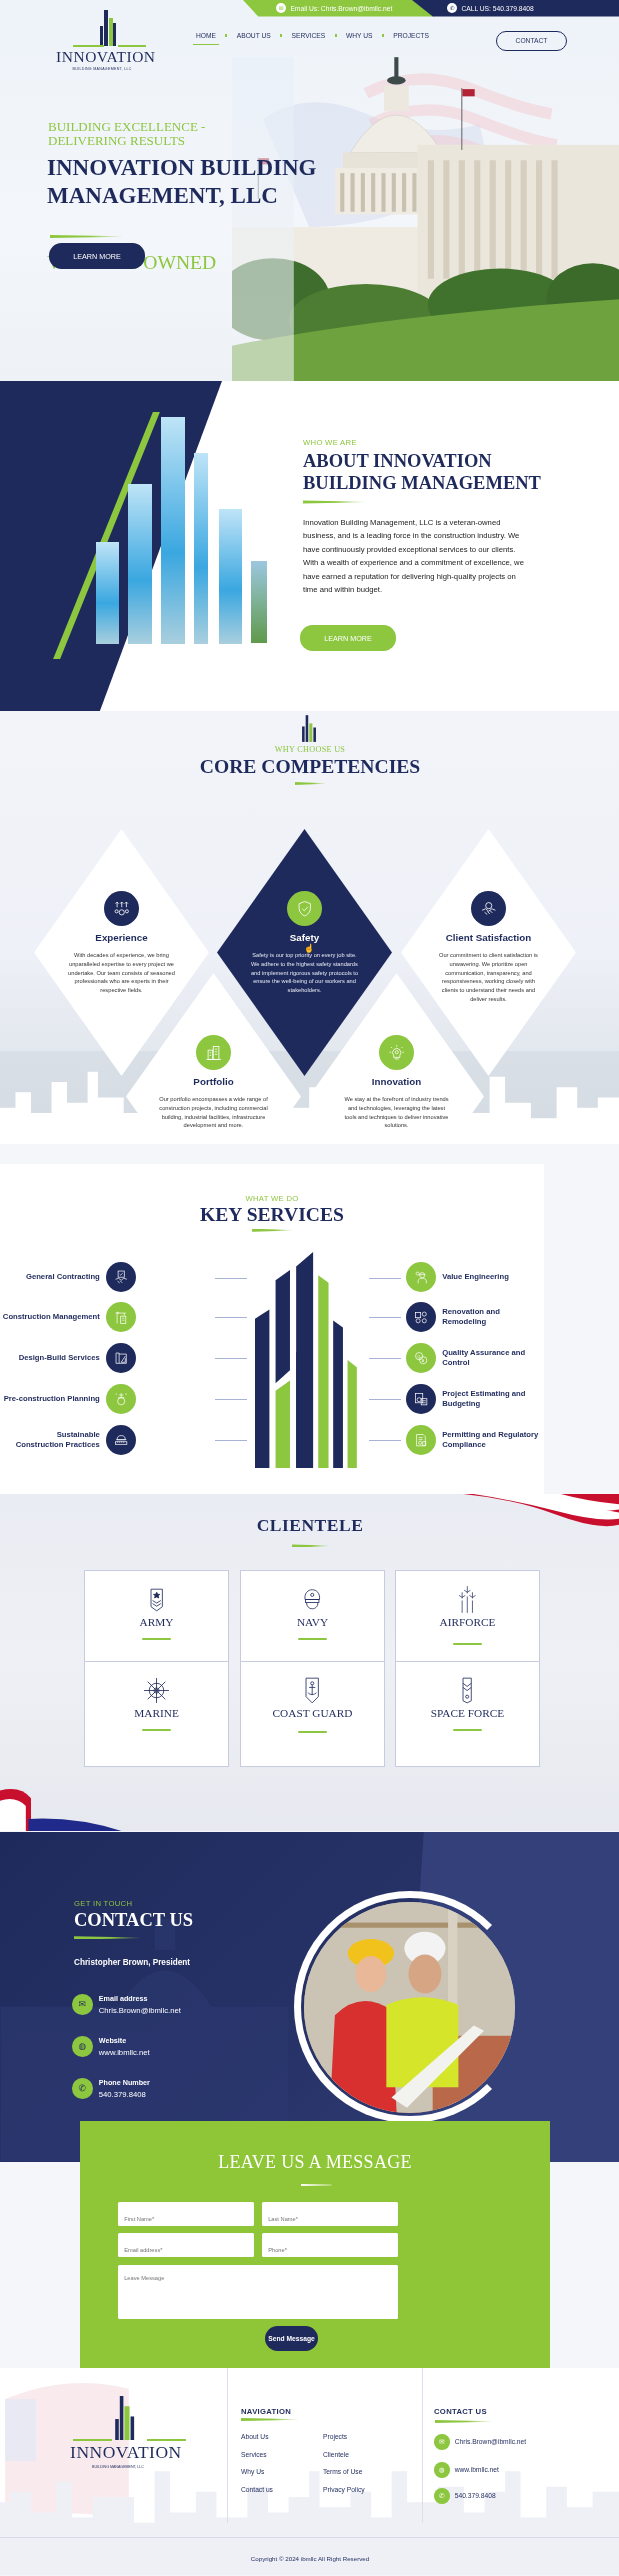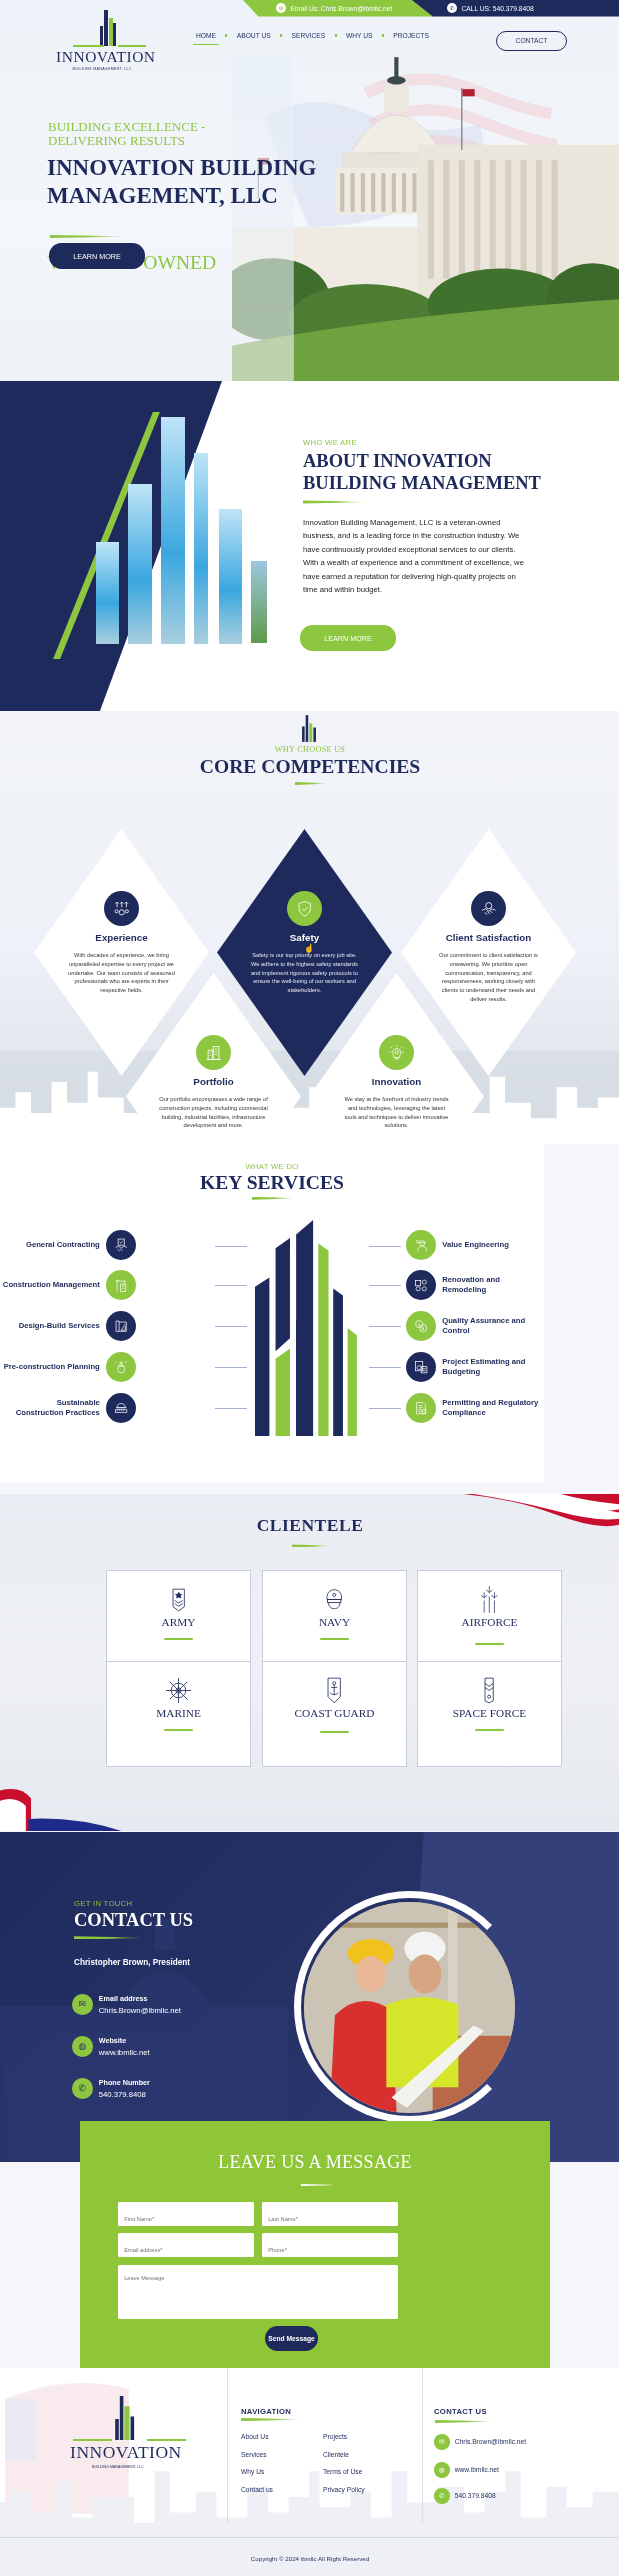--- a/index.html
+++ b/index.html
@@ -47,30 +47,30 @@
   .diamond { position:absolute; width:175px; height:247px; }
   .diamond .shape { position:absolute; inset:0; clip-path: polygon(50% 0,100% 50%,50% 100%,0 50%); background:#fff; box-shadow:0 0 10.3px rgba(0,0,0,0.1); }
   .diamond.dark .shape { background:#1f2a5c; }
   .diamond .ic { position:absolute; left:50%; top:62px; width:35px; height:35px; margin-left:-17.5px; border-radius:50%; display:flex; align-items:center; justify-content:center; }
   .diamond h3 { position:absolute; left:0; right:0; top:103px; text-align:center; font-size:9.8px; color:#1f2a5c; font-weight:bold; }
   .diamond.dark h3 { color:#fff; }
   .diamond p { position:absolute; left:33px; right:33px; top:122px; text-align:center; font-size:5.7px; line-height:8.8px; color:#333; }
   .diamond.dark p { color:#e6e9f2; }
 
   
-  #services { position:absolute; left:0; top:1132px; width:544px; height:350px; background:#fff; overflow:hidden; }
+  #services { position:absolute; left:0; top:1164px; width:544px; height:350px; background:#fff; overflow:hidden; }
   .svc { position:absolute; display:flex; align-items:center; gap:6.2px; }
   .svc .ic { width:30px; height:30px; border-radius:50%; display:flex; align-items:center; justify-content:center; flex:none; }
   .svc .lbl { font-size:7.7px; font-weight:bold; color:#1f2a5c; line-height:9.8px; }
   .svc.left .lbl { text-align:right; }
   .connector { position:absolute; height:0.5px; background:#a8b2d6; }
 
   
   #clientele { position:absolute; left:0; top:1494px; width:620px; height:337px; background: linear-gradient(180deg,#e9ecf2,#eef0f5 50%,#e6e9ef); overflow:hidden; }
-  .client-card { position:absolute; width:145px; height:106px; background:#fff; border:0.8px solid #c6cbdd;margin-left:22px; }
+  .client-card { position:absolute; width:145px; height:106px; background:#fff; border:0.8px solid #c6cbdd; }
   .client-card .ic { position:absolute; left:0; right:0; top:15.5px; height:26px; display:flex; justify-content:center; align-items:center; }
   .client-card .nm { position:absolute; left:0; right:0; top:45px; text-align:center; font-size:11.3px; color:#1f2a5c; }
   .client-card .ln { position:absolute; left:50%; top:67px; width:29px; margin-left:-14.4px; height:1.5px; background:#8dc63f; border-radius:1px; }
 
   
   #contact { position:absolute; left:0; top:1832px; width:620px; height:330px; background: linear-gradient(135deg,#1f2a5c 0%,#263266 50%,#33407a 100%); overflow:hidden; }
   .contact-right { position:absolute; left:453px; top:0; width:166px; height:330px; background:#34407a; }
   .contact-row { position:absolute; left:72px; display:flex; gap:6.2px; align-items:flex-start; }
   .contact-row .ic { width:20.6px; height:20.6px; border-radius:50%; background:#8dc63f; display:flex; align-items:center; justify-content:center; color:#1f2a5c; font-size:8.8px; flex:none; }
   .contact-row .lab { font-size:7.2px; font-weight:bold; color:#fff; }

